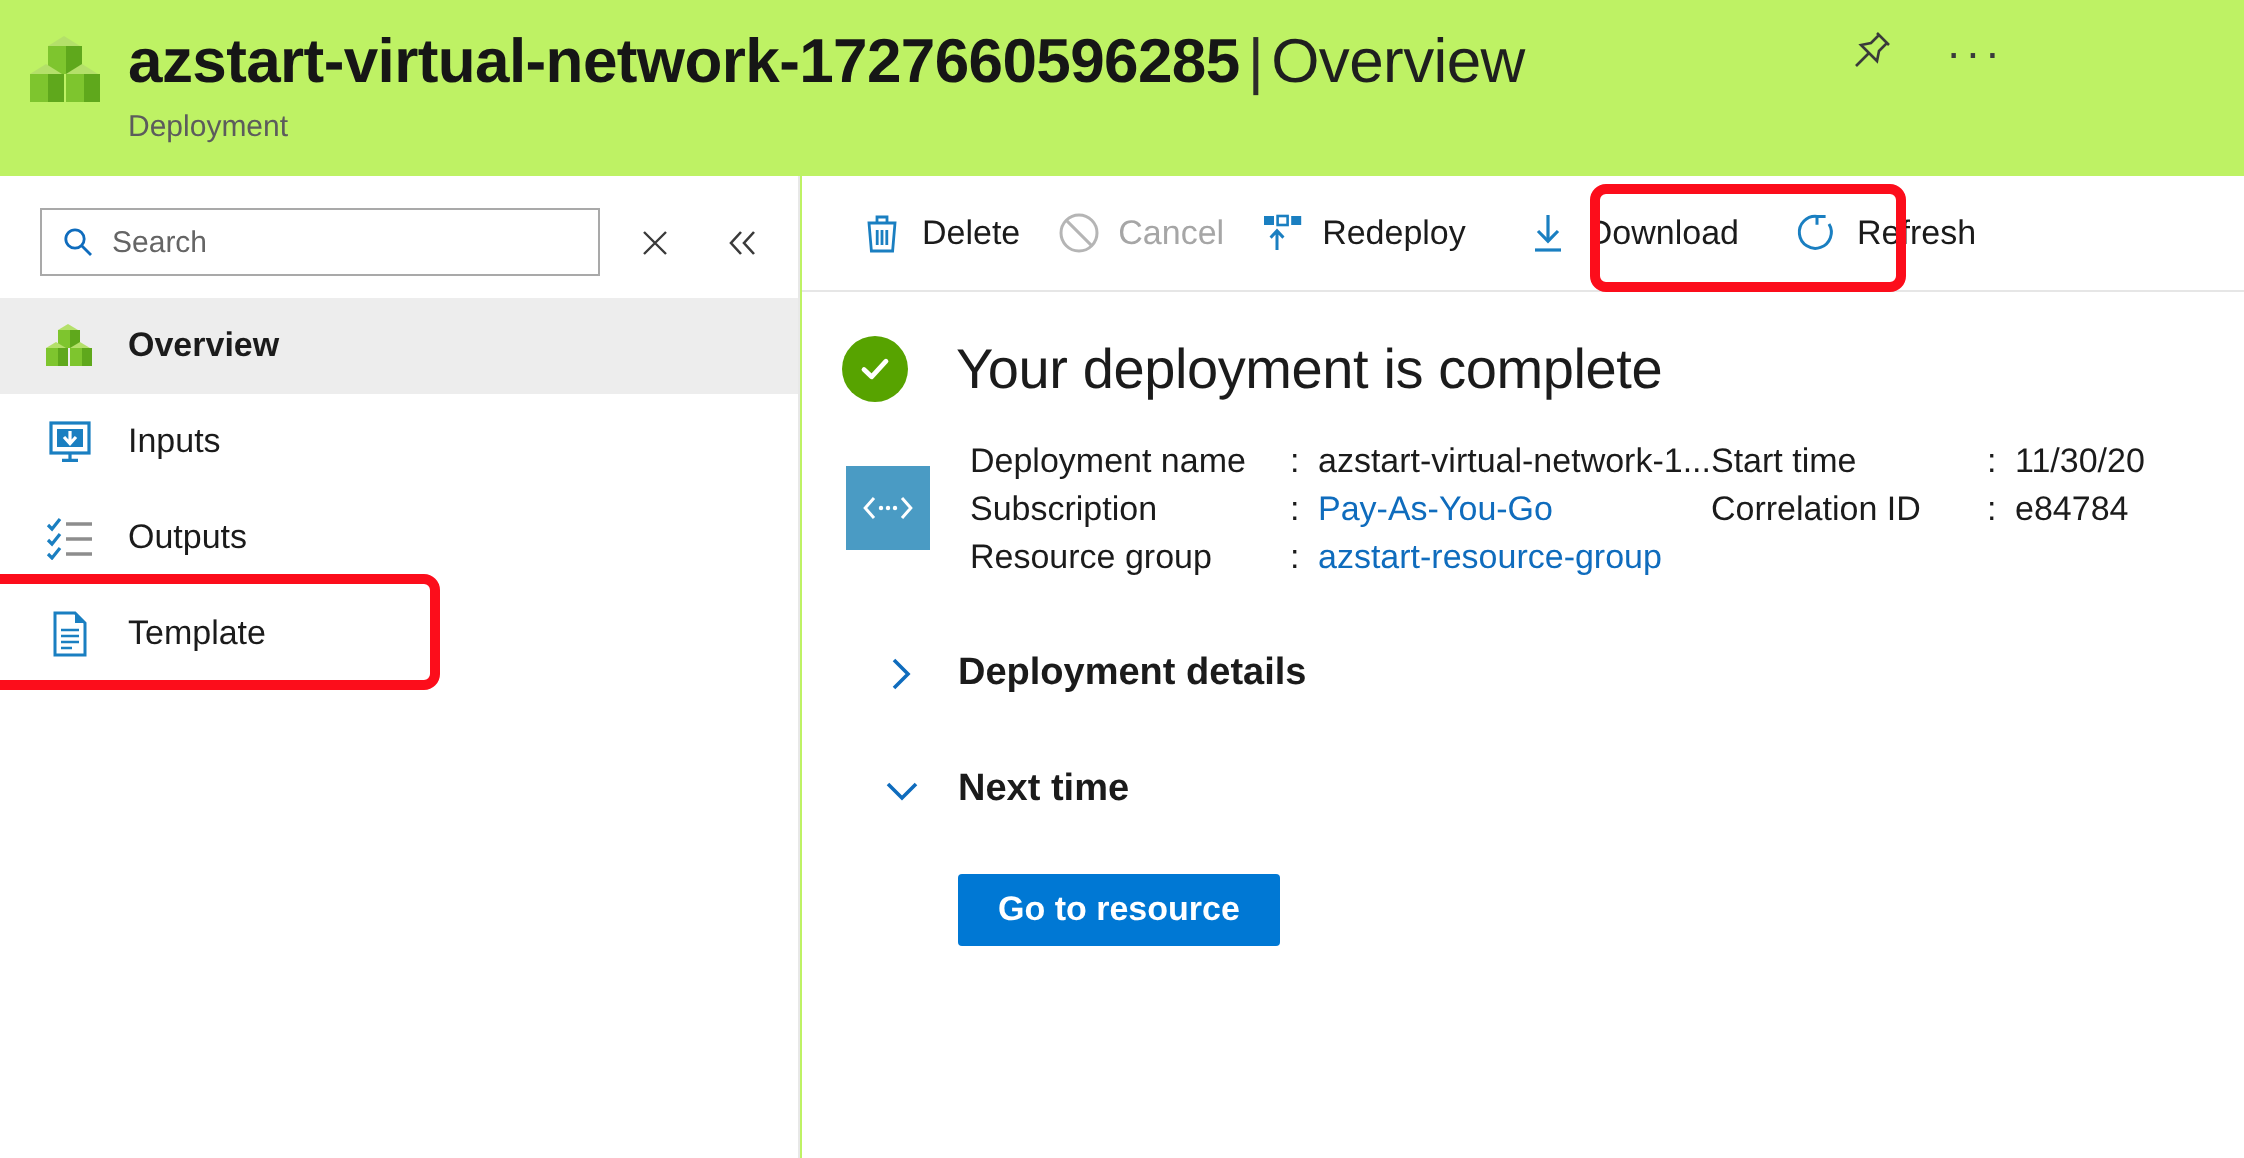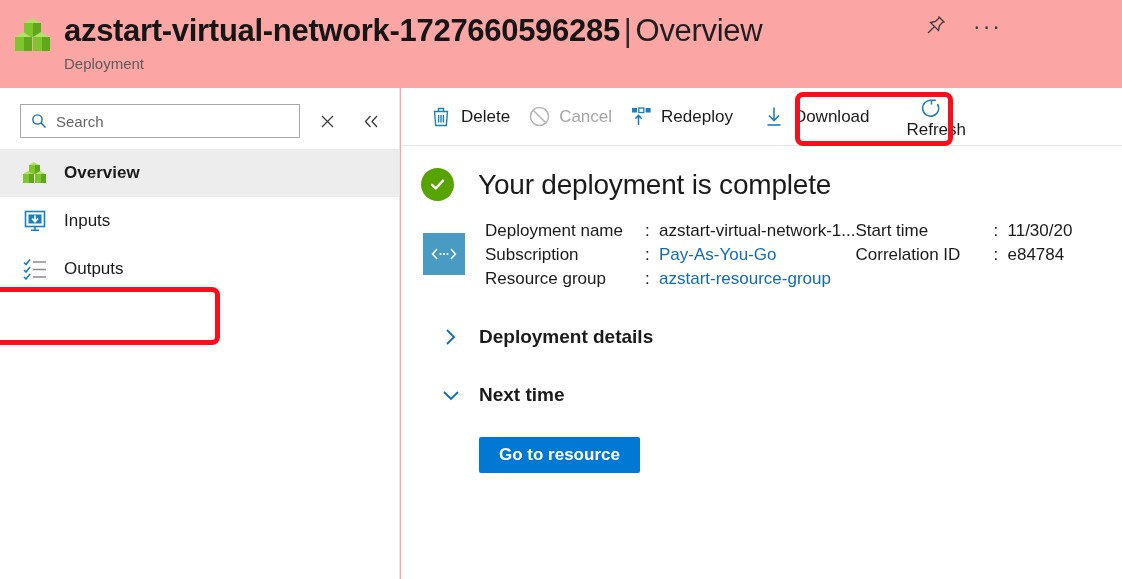--- a/index.html
+++ b/index.html
@@ -11,21 +11,21 @@
     background: #ffffff;
     font-family: "Liberation Sans", sans-serif;
     color: #1b1b1b;
     -webkit-font-smoothing: antialiased;
   }
 
   #root {
     position: relative;
     width: 1122px;
     height: 579px;
-    background: #fca5a5;
+    background: #bef264;
   }
 
   
   .header {
     position: absolute;
     left: 0; top: 0;
     width: 1122px;
     height: 88px;
     display: flex;
     align-items: flex-start;
@@ -433,20 +433,30 @@
           <svg width="24" height="22" viewBox="0 0 24 22" fill="none">
             <path d="M1 4.5 L3 6.5 L7 1.5" stroke="#1a7fc1" stroke-width="1.6"></path>
             <path d="M1 12 L3 14 L7 9" stroke="#1a7fc1" stroke-width="1.6"></path>
             <path d="M1 19 L3 21 L7 16" stroke="#1a7fc1" stroke-width="1.6"></path>
             <path d="M10 4 L23 4 M10 11.5 L23 11.5 M10 19 L23 19" stroke="#8d8d8d" stroke-width="1.7"></path>
           </svg>
         </span>
         <span class="nav-label">Outputs</span>
       </div>
 
+      <div class="nav-item">
+        <span class="nav-ico">
+          <svg width="22" height="24" viewBox="0 0 22 24" fill="none">
+            <path d="M3.5 1.5 L13.5 1.5 L18.5 6.5 L18.5 22.5 L3.5 22.5 Z" stroke="#1a7fc1" stroke-width="1.5" fill="#ffffff"></path>
+            <path d="M13.5 1.5 L13.5 6.5 L18.5 6.5 Z" fill="#1a7fc1"></path>
+            <path d="M6.5 10 L15.5 10 M6.5 13 L15.5 13 M6.5 16 L15.5 16 M6.5 19 L12 19" stroke="#1a7fc1" stroke-width="1.3"></path>
+          </svg>
+        </span>
+        <span class="nav-label">Template</span>
+      </div>
 
     </div>
   </div>
 
   <div class="main">
 
     
     <div class="toolbar">
 
       <button class="tb-btn">
@@ -486,21 +496,21 @@
         <span class="tb-ico">
           <svg width="18" height="21" viewBox="0 0 18 21" fill="none" stroke="#1a7fc1" stroke-width="1.6">
             <path d="M9 1.5 L9 14"></path>
             <path d="M4 9.5 L9 14.6 L14 9.5"></path>
             <path d="M2.5 19 L15.5 19"></path>
           </svg>
         </span>
         <span class="tb-lbl">Download</span>
       </button>
 
-      <button class="tb-btn" style="margin-left:10px;flex-direction:column;">
+      <button class="tb-btn" style="margin-left:10px;">
         <span class="tb-ico">
           <svg width="21" height="21" viewBox="0 0 21 21" fill="none" stroke="#1a7fc1" stroke-width="1.5">
             <path d="M16.5 6 A8 8 0 1 1 10.5 2.2"></path>
             <path d="M10.5 2.2 L14.8 2.2 M10.5 2.2 L10.5 6.4"></path>
           </svg>
         </span>
         <span class="tb-lbl">Refresh</span>
       </button>
 
     </div>

